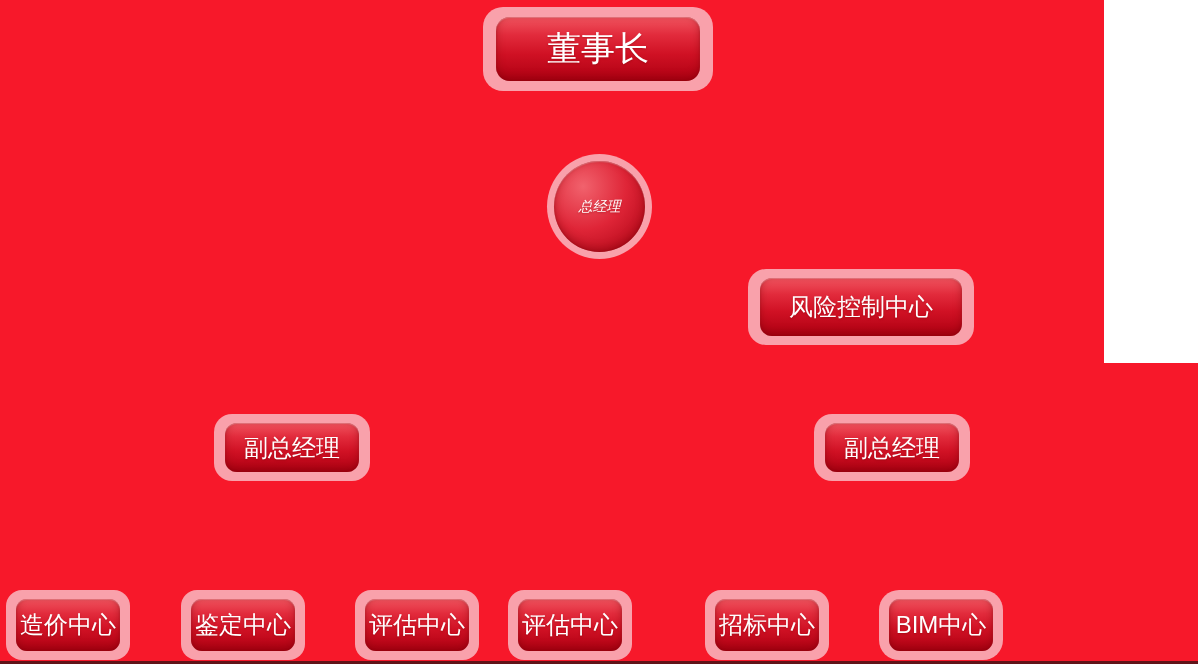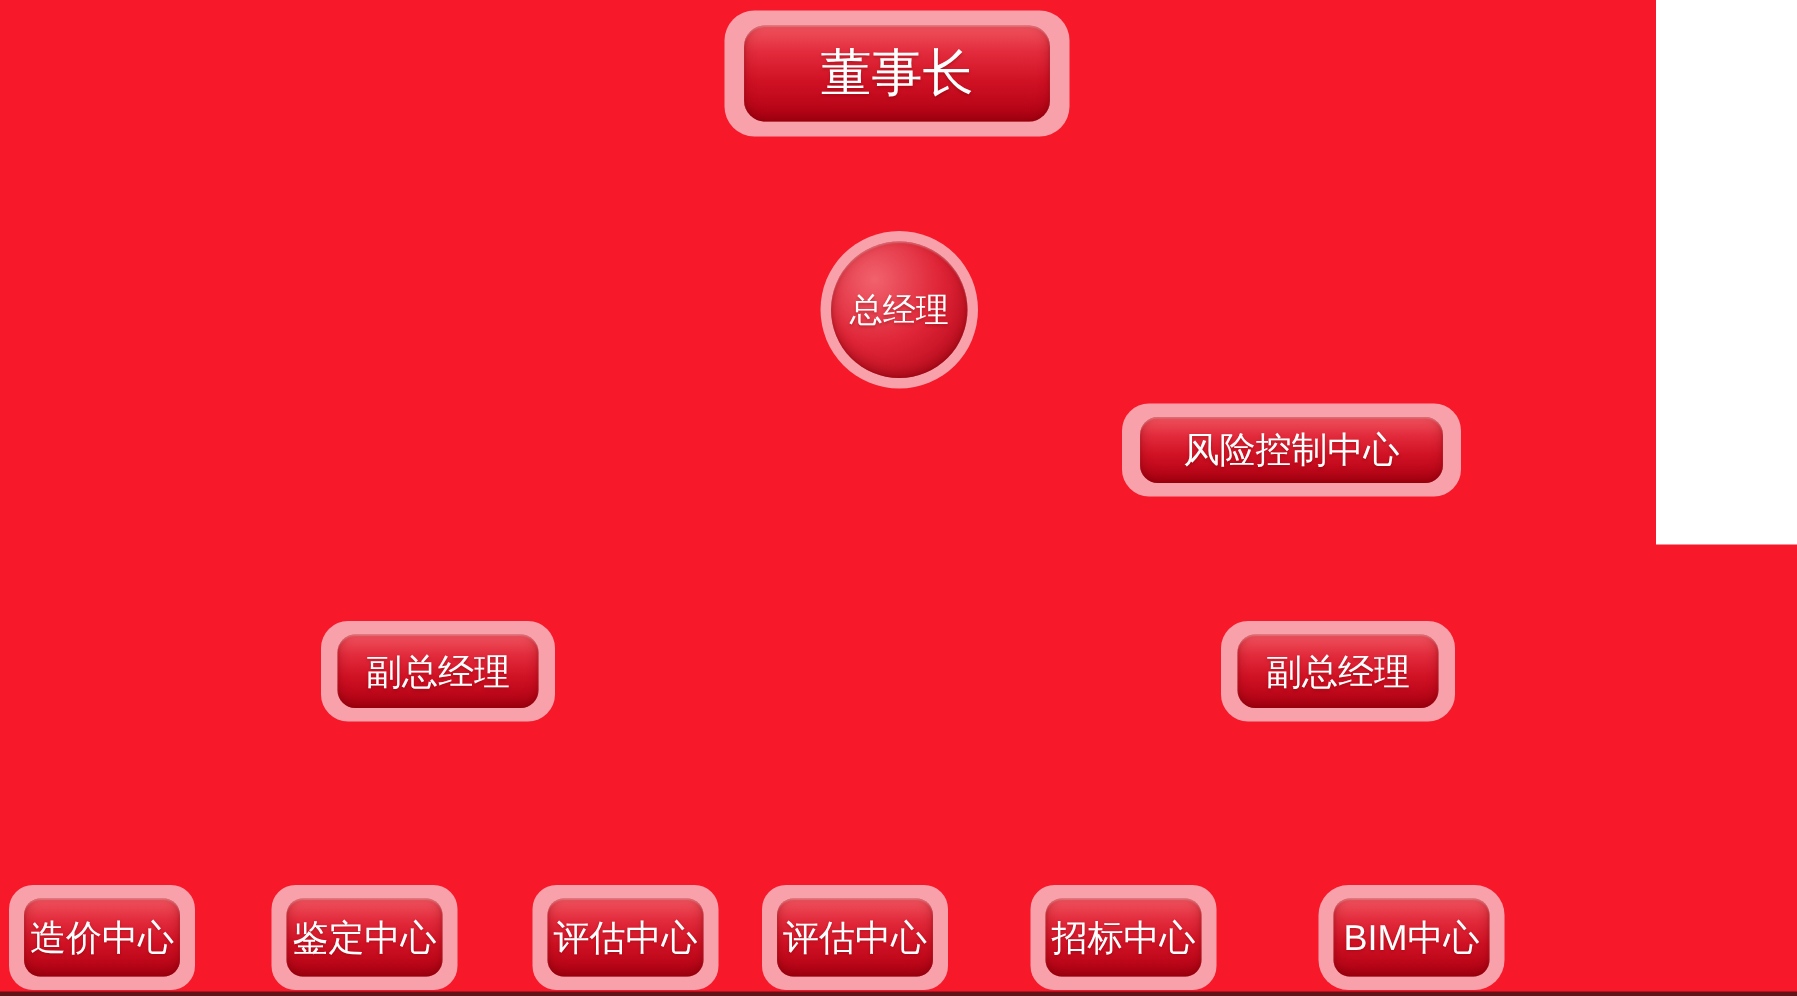--- a/index.html
+++ b/index.html
@@ -54,42 +54,43 @@
   }
 
   
   .node-chairman { left: 483px; top: 7px; width: 230px; height: 84px; padding: 10px 13px; border-radius: 20px; }
   .node-chairman .btn { border-radius: 14px; font-size: 34px; }
 
   
   .node-gm { left: 547px; top: 154px; width: 105px; height: 105px; padding: 7px; border-radius: 50%; }
   .node-gm .btn {
     border-radius: 50%;
-    font-size: 22px;
+    font-size: 14px;
     background: radial-gradient(circle at 32% 28%, #f1626d 0%, #df2537 48%, #a90011 100%);
+    font-style: italic;
   }
 
   
-  .node-risk { left: 748px; top: 269px; width: 226px; height: 62px; padding: 9px 12px; border-radius: 18px; }
+  .node-risk { left: 748px; top: 269px; width: 226px; height: 76px; padding: 9px 12px; border-radius: 18px; }
   .node-risk .btn { border-radius: 12px; font-size: 24px; }
 
   
   .node-vp { top: 414px; width: 156px; height: 67px; padding: 9px 11px; border-radius: 18px; }
   .node-vp .btn { border-radius: 12px; font-size: 24px; }
   .node-vp-left  { left: 214px; }
   .node-vp-right { left: 814px; }
 
   
   .node-dept { top: 590px; width: 124px; height: 70px; padding: 9px 10px; border-radius: 16px; }
   .node-dept .btn { border-radius: 11px; font-size: 24px; }
   .dept-0 { left: 6px; }
   .dept-1 { left: 181px; }
   .dept-2 { left: 355px; }
   .dept-3 { left: 508px; }
-  .dept-4 { left: 687px; }
+  .dept-4 { left: 705px; }
   .dept-5 { left: 879px; border-radius: 20px; }
   .dept-6 { left: 1054px; }
 </style>
 </head>
 <body>
 
 <div class="stage">
 
   <div class="white-panel"></div>
 

